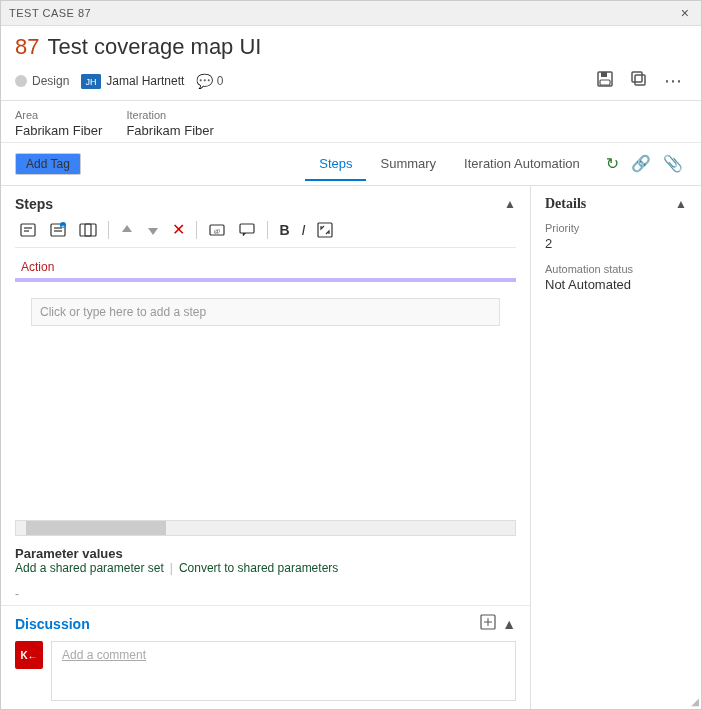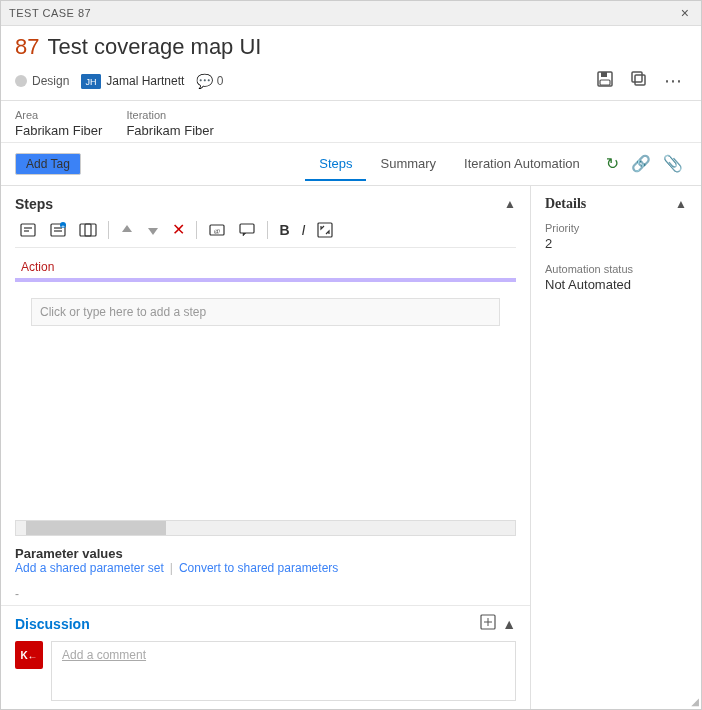--- a/index.html
+++ b/index.html
@@ -54,21 +54,21 @@
     .steps-add-row { width: 100%; }
     .steps-add-cell { padding: 16px; }
     .add-step-input { width: 100%; padding: 6px 8px; border: 1px solid #e0e0e0; background: #f9f9f9; font-size: 12px; color: #999; cursor: text; font-family: inherit; }
 
     .scrollbar-area { height: 16px; background: #f0f0f0; border: 1px solid #ddd; margin: 4px 0; position: relative; overflow: hidden; }
     .scrollbar-thumb { width: 140px; height: 100%; background: #ccc; position: absolute; left: 10px; top: 0; }
 
     .param-section { padding: 6px 14px 8px; }
     .param-title { font-size: 13px; font-weight: 600; color: #333; }
     .param-links { display: flex; gap: 0; align-items: center; font-size: 12px; }
-    .param-link { color: #3b82f6; cursor: pointer; text-decoration: none; }
+    .param-link { color: #14532d; cursor: pointer; text-decoration: none; }
     .param-sep { color: #bbb; margin: 0 6px; }
 
     .discussion-section { padding: 8px 14px; border-top: 1px solid #e8e8e8; }
     .discussion-header { display: flex; align-items: center; justify-content: space-between; margin-bottom: 8px; }
     .discussion-title { font-size: 14px; font-weight: 600; color: #0078d4; }
     .discussion-actions { display: flex; gap: 6px; }
     .discussion-action-btn { background: none; border: none; cursor: pointer; color: #555; font-size: 14px; }
 
     .comment-row { display: flex; gap: 8px; }
     .comment-avatar { width: 28px; height: 28px; border-radius: 2px; background: #c00; color: #fff; display: flex; align-items: center; justify-content: center; font-size: 11px; font-weight: 600; flex-shrink: 0; }

